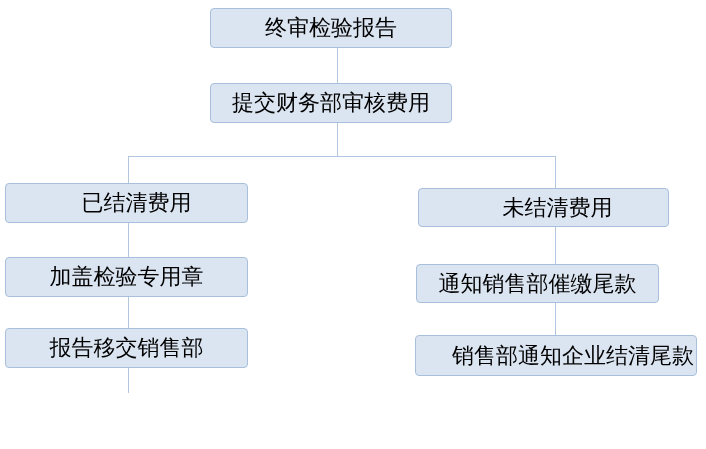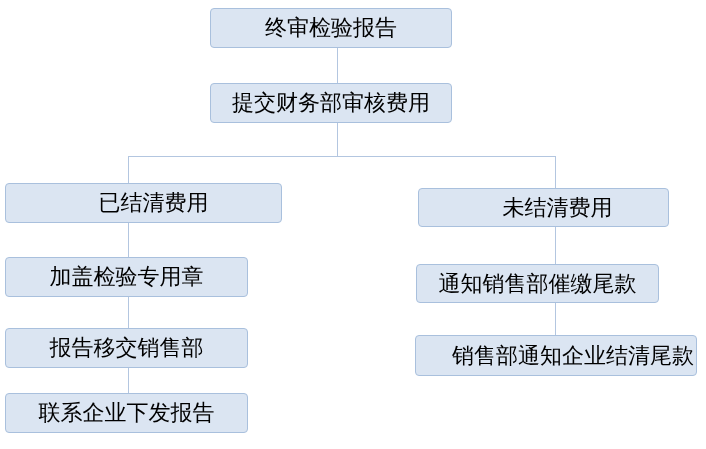--- a/index.html
+++ b/index.html
@@ -31,21 +31,21 @@
     white-space:nowrap;
   }
   .node span{position:relative;}
   .edge{position:absolute;background:var(--edge-color);}
   .edge.v{width:1px;}
   .edge.h{height:1px;}
 
   
   #n0{left:210px;top:8px;width:242px;height:40px;}
   #n1{left:210px;top:83px;width:242px;height:40px;}
-  #n2{left:5px;top:183px;width:277px;height:40px;}
+  #n2{left:5px;top:183px;width:243px;height:40px;}
   #n3{left:418px;top:188px;width:251px;height:39px;}
   #n4{left:5px;top:257px;width:243px;height:40px;}
   #n5{left:5px;top:328px;width:243px;height:40px;}
   #n6{left:5px;top:393px;width:243px;height:40px;}
   #n7{left:416px;top:264px;width:243px;height:39px;}
   #n8{left:415px;top:335px;width:282px;height:41px;}
 
   
   .shift10{left:10px;} .shift14{left:14px;} .shift17{left:17px;}
 
@@ -88,23 +88,20 @@
   </div>
   <div class="node" id="n3">
     <span class="shift14">未结清费用</span>
   </div>
   <div class="node" id="n4">
     <span>加盖检验专用章</span>
   </div>
   <div class="node" id="n5">
     <span>报告移交销售部</span>
   </div>
-  <div class="node" id="n6">
-    <span>联系企业下发报告</span>
-  </div>
   <div class="node" id="n8">
     <span class="shift17">销售部通知企业结清尾款</span>
   </div>
   <div class="node" id="n7">
     <span>通知销售部催缴尾款</span>
   </div>
 
 </div>
 
 </body></html>

